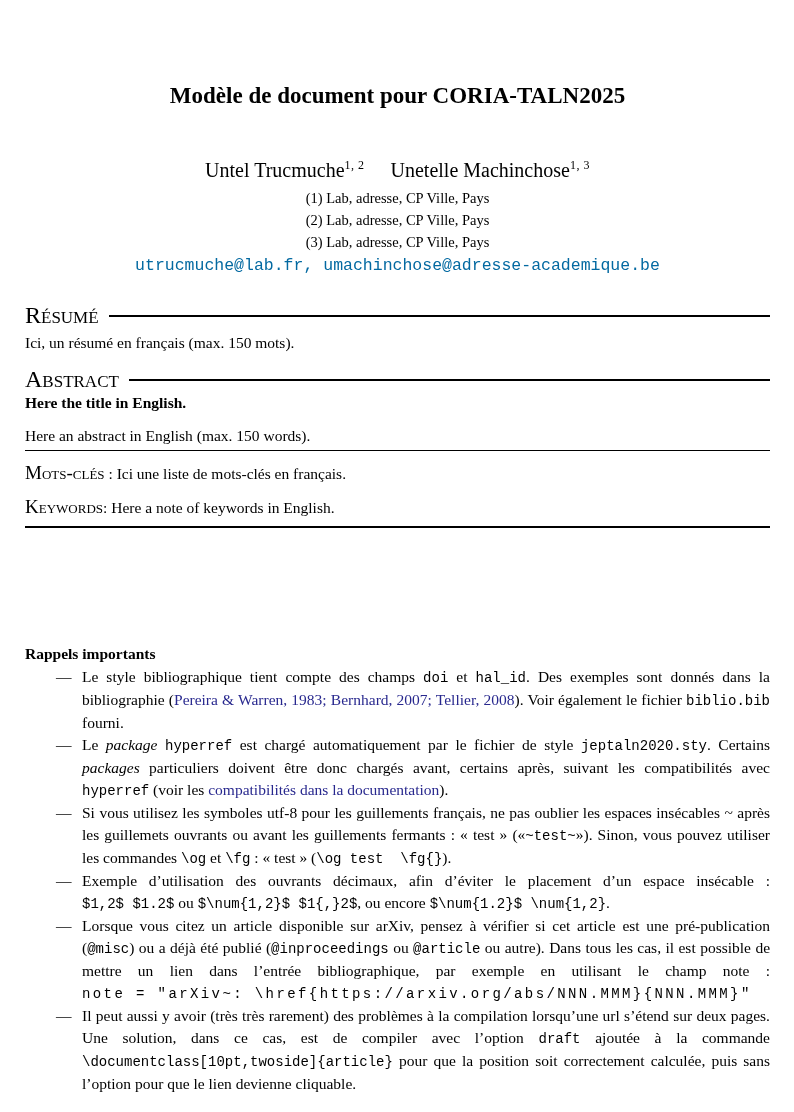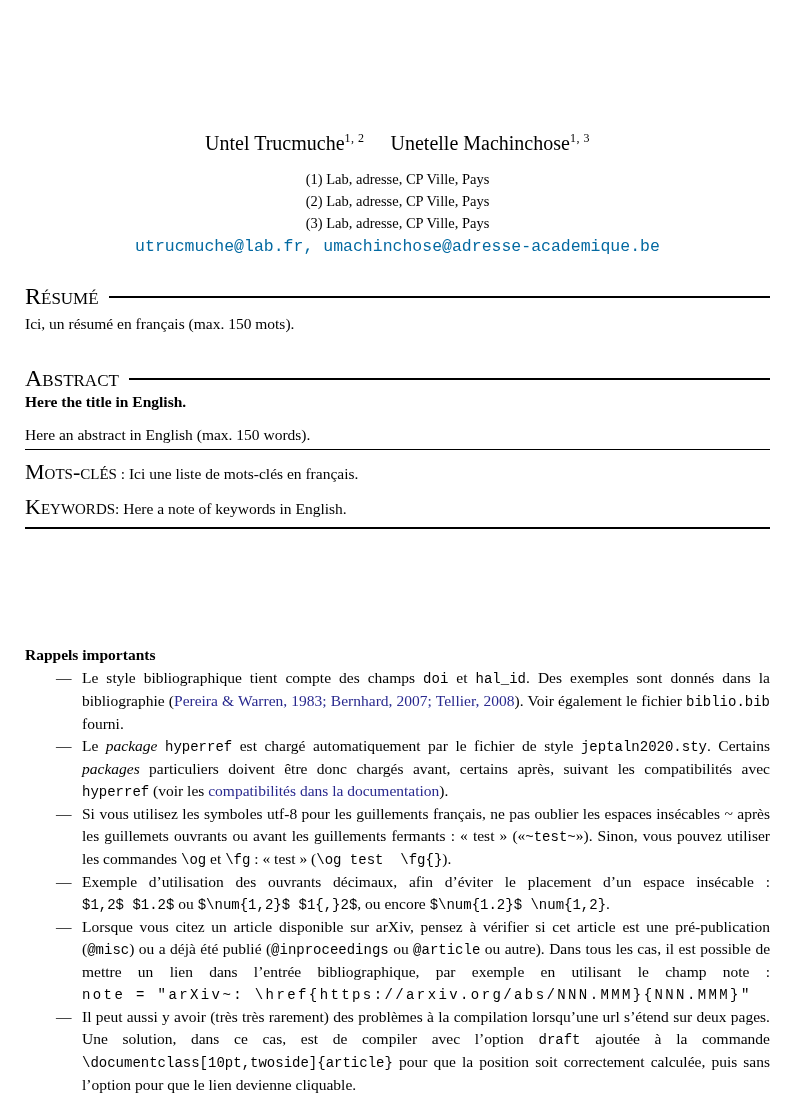--- a/index.html
+++ b/index.html
@@ -11,39 +11,39 @@
   
   .doc-title{
     text-align:center;font-weight:bold;font-size:23px;line-height:27px;
   }
   .authors{
     text-align:center;font-size:20px;line-height:24px;margin-top:44px;
   }
   .sup{vertical-align:super;font-size:0.60em;letter-spacing:0.5px;}
   .agap{display:inline-block;width:26px;}
   .affil{text-align:center;font-size:14.5px;line-height:22px;}
-  .affils{margin-top:13px;}
+  .affils{margin-top:5px;}
   .email{
     text-align:center;font-family:"Liberation Mono","DejaVu Sans Mono",monospace;
     font-size:16.5px;line-height:22px;margin-top:2px;color:#0369a1;
   }
   
   .sect{display:flex;align-items:center;margin-top:27px;}
-  .sect.tight{margin-top:32px;}
+  .sect.tight{margin-top:14px;}
   .sect-label{
     font-variant:small-caps;font-size:24px;line-height:22px;white-space:nowrap;
   }
   .sect-rule{flex:1;height:1.5px;background:#000;margin-left:10px;margin-top:3px;}
   .body-text{font-size:15.5px;line-height:22px;}
   .resume-text{margin-top:6px;}
   .eng-title{margin-top:2px;font-weight:bold;}
   .eng-abstract{margin-top:11px;}
   .full-rule{height:1.5px;background:#000;margin-top:3px;}
   .kw-line{margin-top:11px;}
-  .kw-line .sc{font-variant:small-caps;font-size:22px;}
+  .kw-line .sc{font-variant:small-caps;font-size:19px;}
   .kw-rule{margin-top:7px;}
   
   .reminders-heading{
     font-weight:bold;font-size:15.5px;line-height:22px;margin-top:115px;
   }
   .rlist{margin-top:1px;position:relative;}
   .ritem{
     position:relative;padding-left:57px;text-align:justify;
     font-size:15.5px;line-height:22px;
   }
@@ -57,20 +57,21 @@
     font-size:14px;white-space:pre;letter-spacing:2.4px;
   }
   .it{font-style:italic;}
   .link{color:#28288e;}
 </style>
 </head>
 <body>
 
 <div class="page">
 
+  <div class="doc-title">Modèle de document pour CORIA-TALN2025</div>
 
   <div class="authors"><span>Untel Trucmuche</span><span class="sup">1, 2</span><span class="agap"></span><span>Unetelle Machinchose</span><span class="sup">1, 3</span></div>
 
   <div class="affils">
     <div class="affil">(1) Lab, adresse, CP Ville, Pays</div>
     <div class="affil">(2) Lab, adresse, CP Ville, Pays</div>
     <div class="affil">(3) Lab, adresse, CP Ville, Pays</div>
   </div>
 
   <div class="email">utrucmuche@lab.fr, umachinchose@adresse-academique.be</div>

